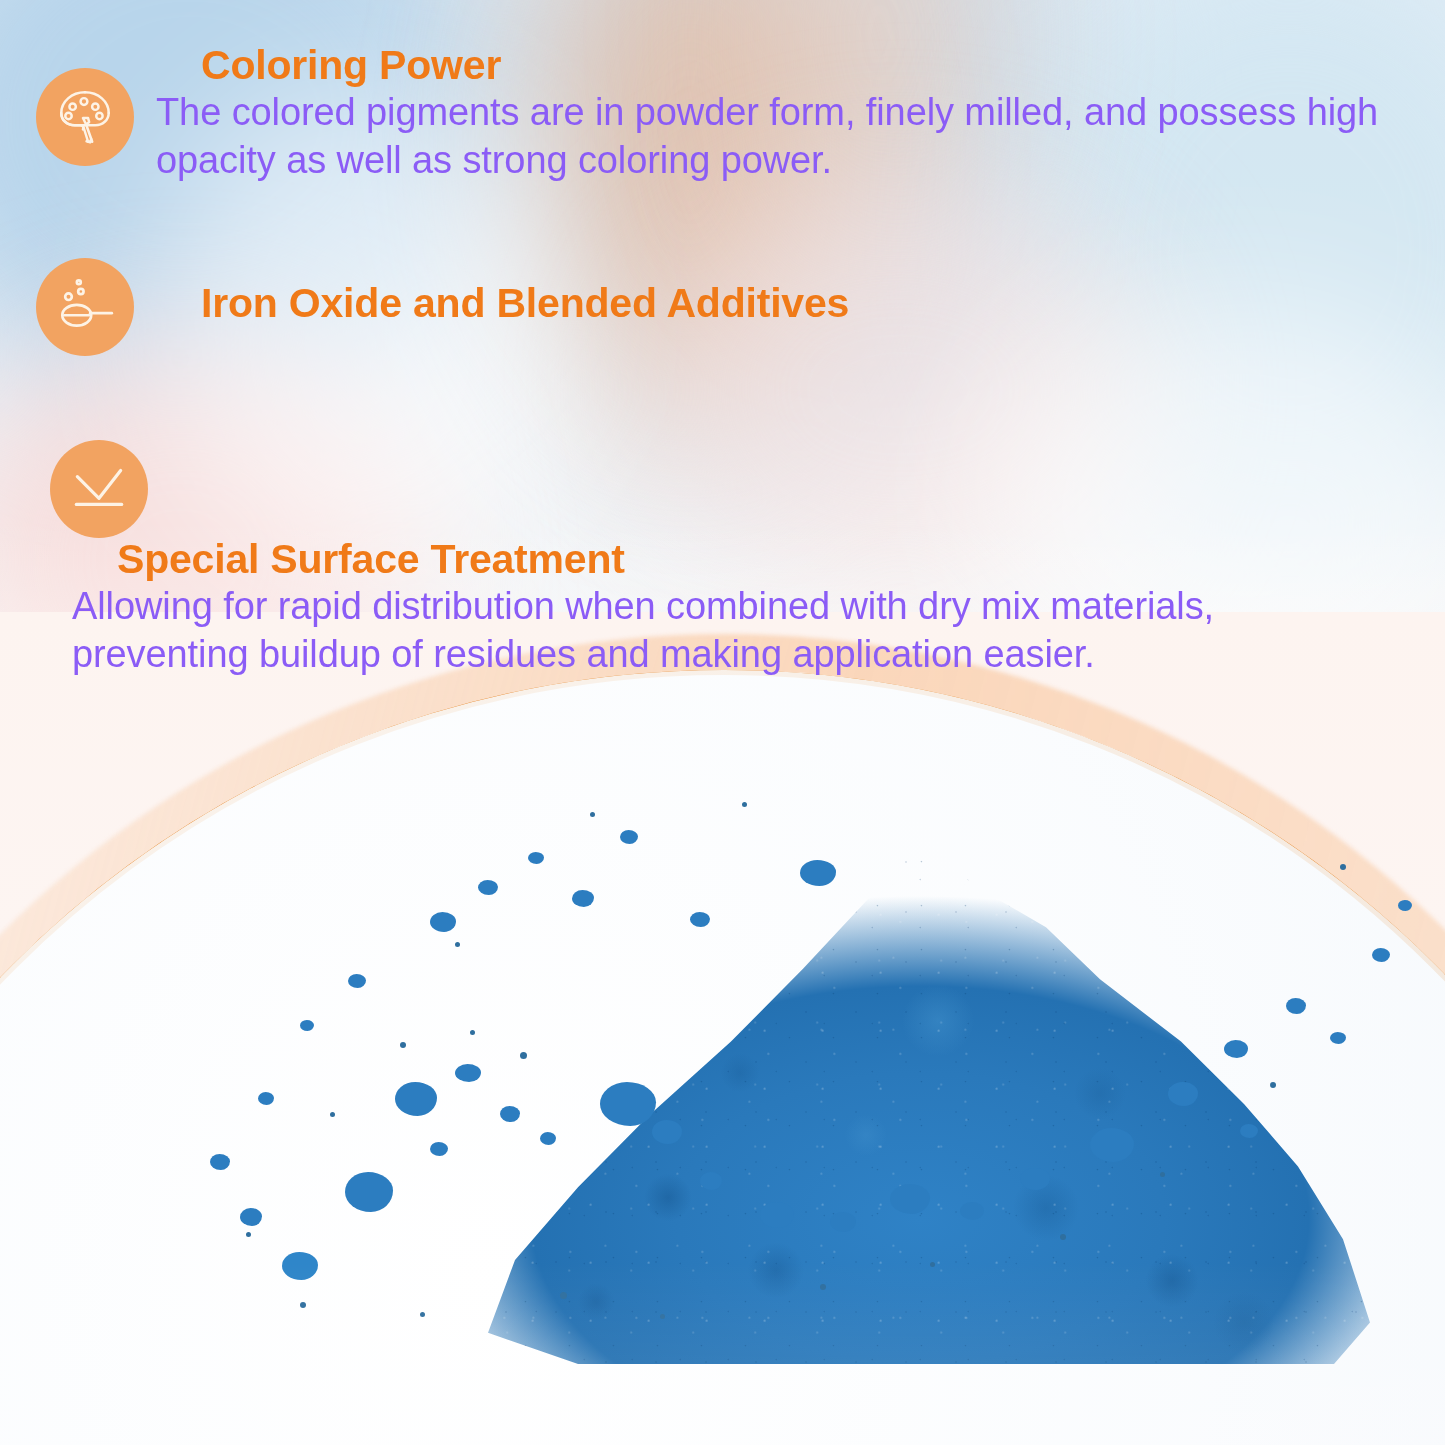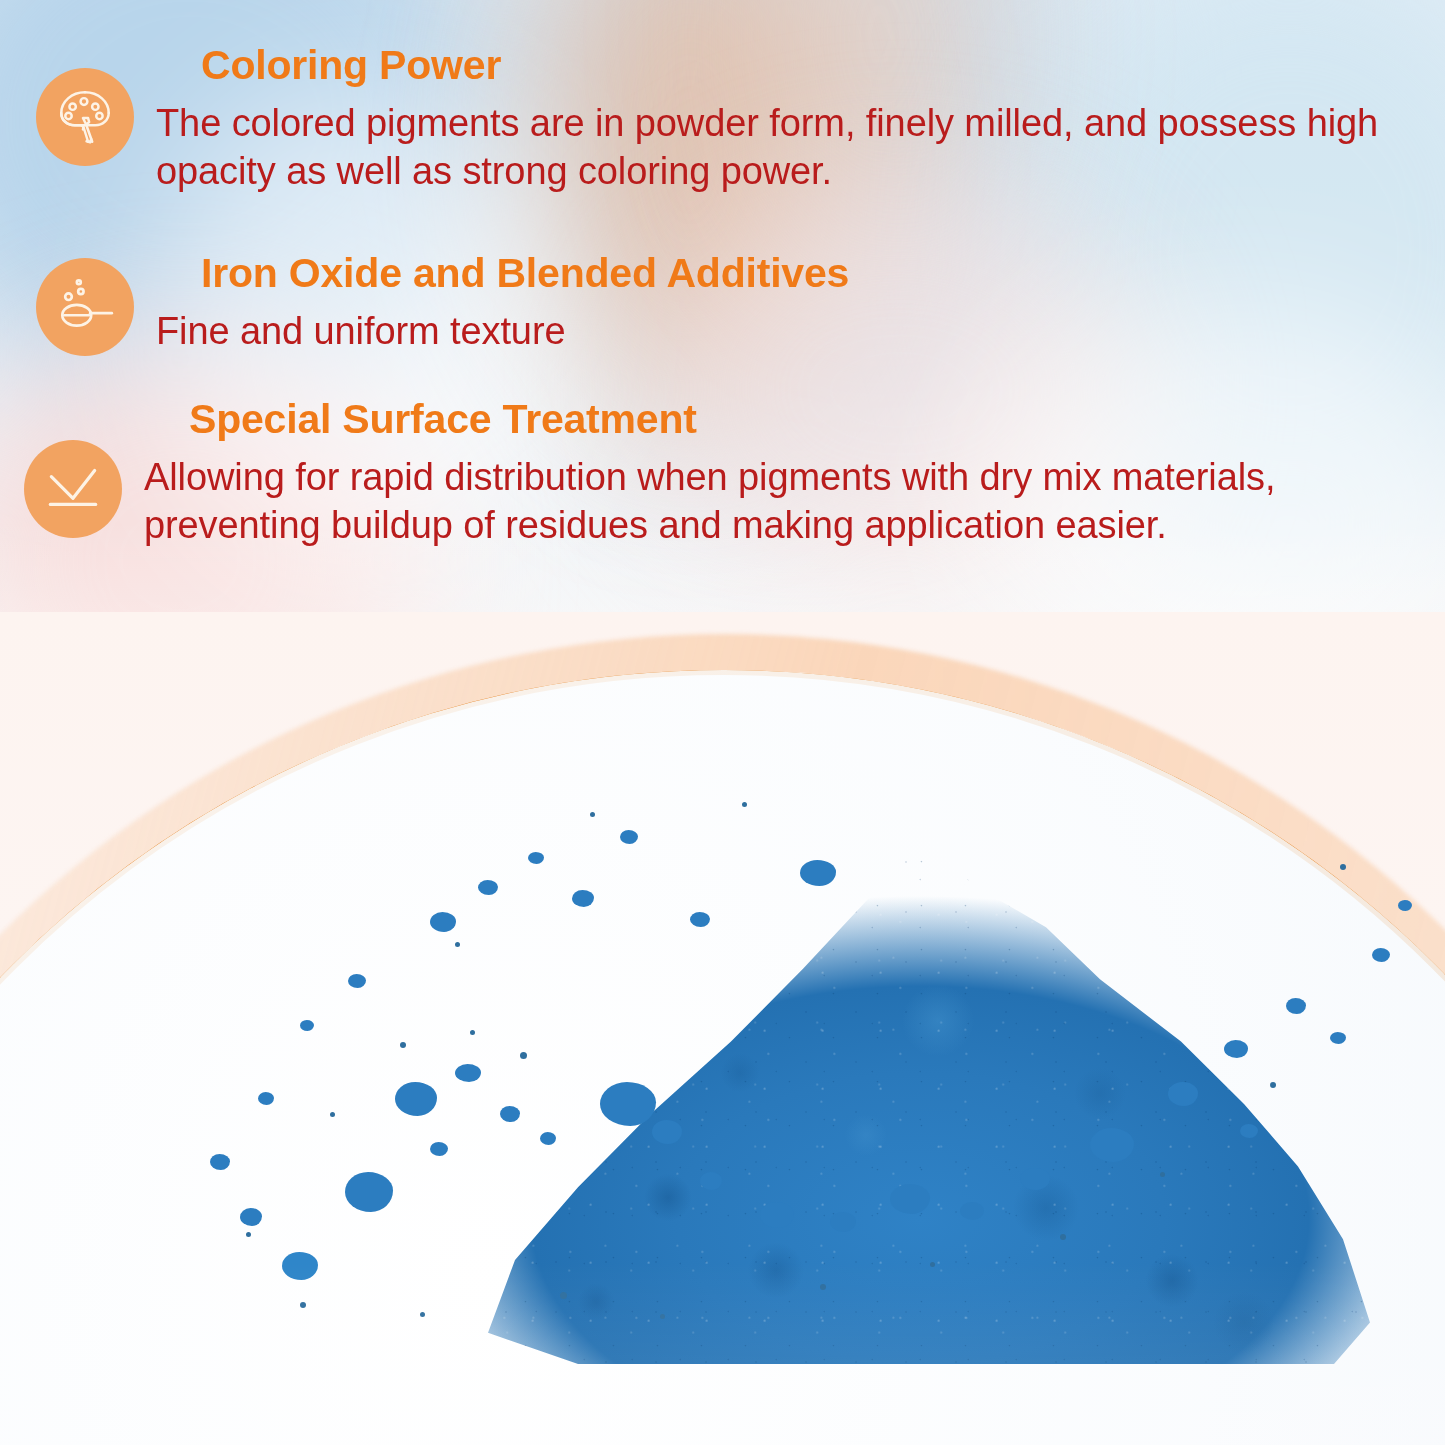--- a/index.html
+++ b/index.html
@@ -53,21 +53,21 @@
     width: 1445px;
     z-index: 5;
   }
   .feature-row {
     position: absolute;
     display: flex;
     align-items: flex-start;
   }
   .feature-row.r1 { left: 36px; top: 44px; }
   .feature-row.r2 { left: 36px; top: 252px; align-items: center; }
-  .feature-row.r3 { left: 24px; top: 398px; }
+  .feature-row.r3 { left: 50px; top: 398px; flex-direction: column; }
 
   .icon-badge {
     flex: 0 0 auto;
     width: 98px;
     height: 98px;
     border-radius: 50%;
     background: #f2a361;
     display: flex;
     align-items: center;
     justify-content: center;
@@ -85,24 +85,24 @@
   .feature-title {
     color: #f07a18;
     font-size: 41px;
     font-weight: bold;
     line-height: 1.07;
     letter-spacing: -0.2px;
     white-space: nowrap;
     margin-left: 45px;
   }
   .feature-body {
-    color: #b91c1c;
+    color: #8b5cf6;
     font-size: 38px;
     line-height: 1.28;
-    margin-top: 11px;
+    margin-top: 0;
     letter-spacing: -0.1px;
   }
 
   
   .photo {
     position: absolute;
     left: 0; top: 612px;
     width: 1445px;
     height: 833px;
     overflow: hidden;
@@ -337,31 +337,30 @@
           <ellipse cx="24" cy="40" rx="14" ry="10"></ellipse>
           <path d="M37 38h21"></path>
           <path d="M12 40h24"></path>
           <circle cx="16" cy="22" r="3.2"></circle>
           <circle cx="28" cy="17" r="2.6"></circle>
           <circle cx="26" cy="8" r="1.9"></circle>
         </svg>
       </div>
       <div class="feature-text">
         <div class="feature-title">Iron Oxide and Blended Additives</div>
-        <div class="feature-body">Fine and uniform texture</div>
       </div>
     </div>
 
     <div class="feature-row r3">
       <div class="icon-badge">
         <svg width="66" height="66" viewBox="0 0 64 64" fill="none" stroke="#fdf3e6" stroke-width="3.1" stroke-linecap="round" stroke-linejoin="round">
           <path d="M11 20 L32 41 L53 14"></path>
           <path d="M10 47 H54"></path>
         </svg>
       </div>
       <div class="feature-text">
         <div class="feature-title">Special Surface Treatment</div>
-        <div class="feature-body">Allowing for rapid distribution when pigments with dry mix materials, preventing buildup of residues and making application easier.</div>
+        <div class="feature-body">Allowing for rapid distribution when combined with dry mix materials, preventing buildup of residues and making application easier.</div>
       </div>
     </div>
 
   </div>
 </div>
 
 </body></html>

